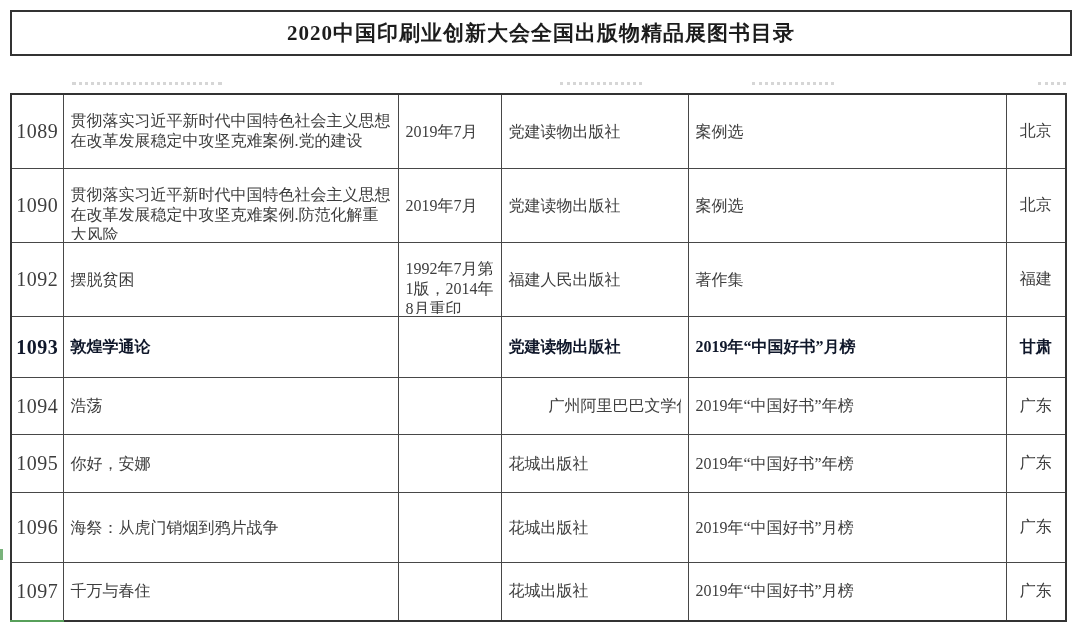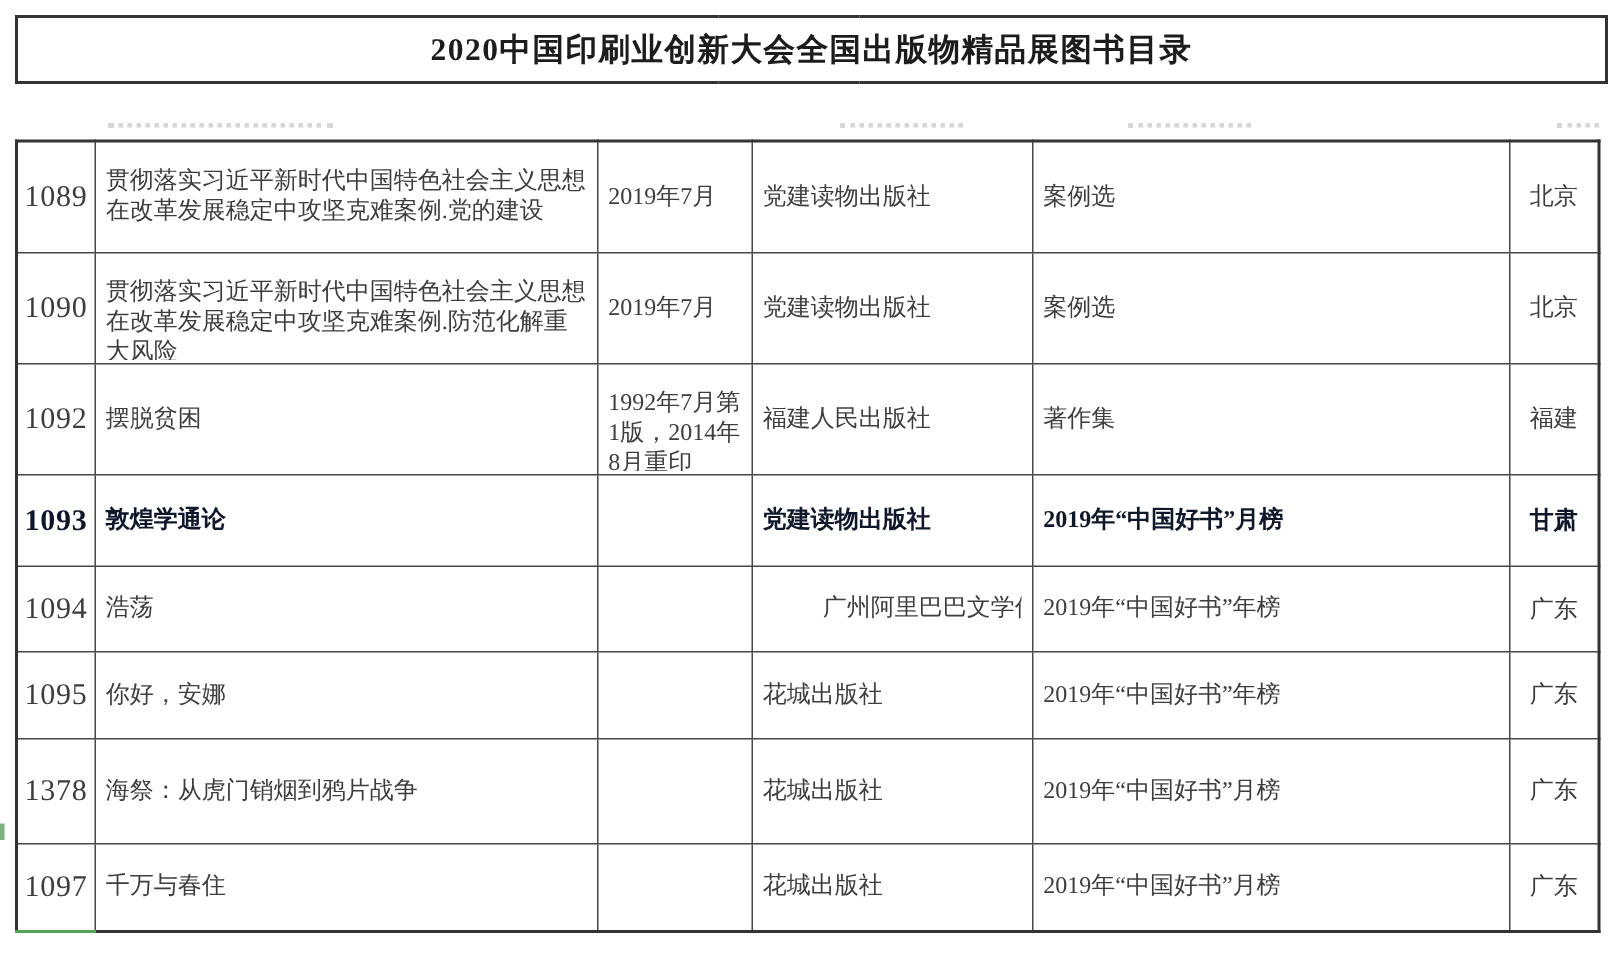--- a/index.html
+++ b/index.html
@@ -195,21 +195,21 @@
           </td>
           <td class="c-type">
             <div class="cwrap">2019年“中国好书”年榜</div>
           </td>
           <td class="c-province">
             <div class="cwrap">广东</div>
           </td>
         </tr>
         <tr>
           <td class="c-no">
-            <div class="cwrap">1378</div>
+            <div class="cwrap">1096</div>
           </td>
           <td class="c-title">
             <div class="cwrap">海祭：从虎门销烟到鸦片战争</div>
           </td>
           <td class="c-date">
             <div class="cwrap"></div>
           </td>
           <td class="c-publisher">
             <div class="cwrap">花城出版社</div>
           </td>

